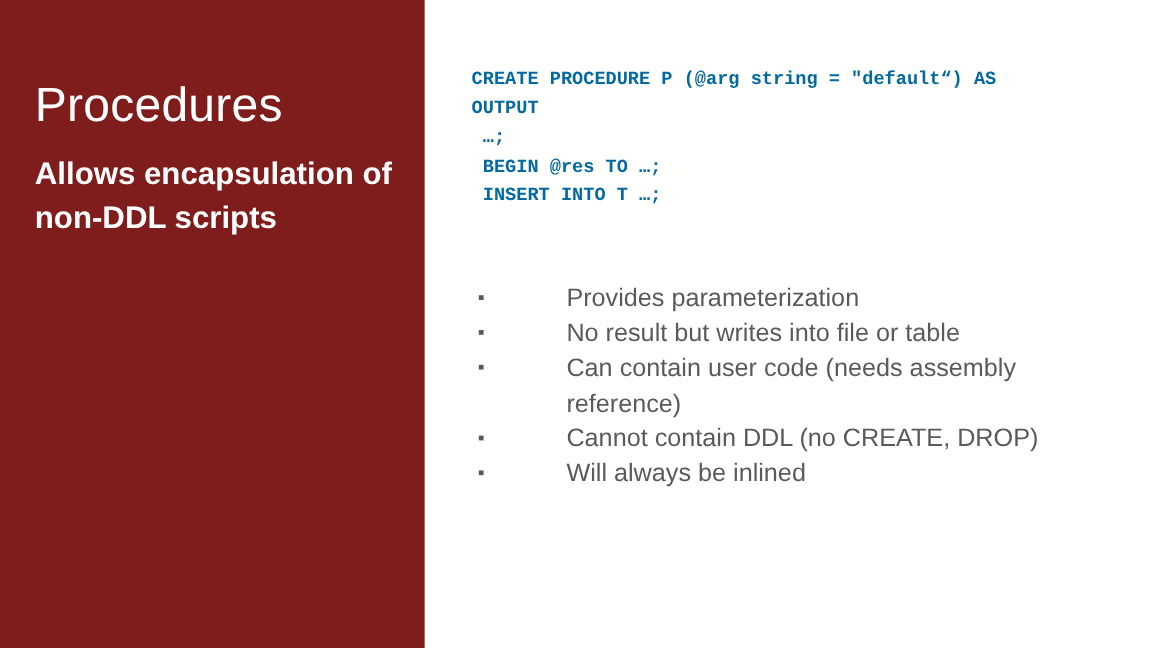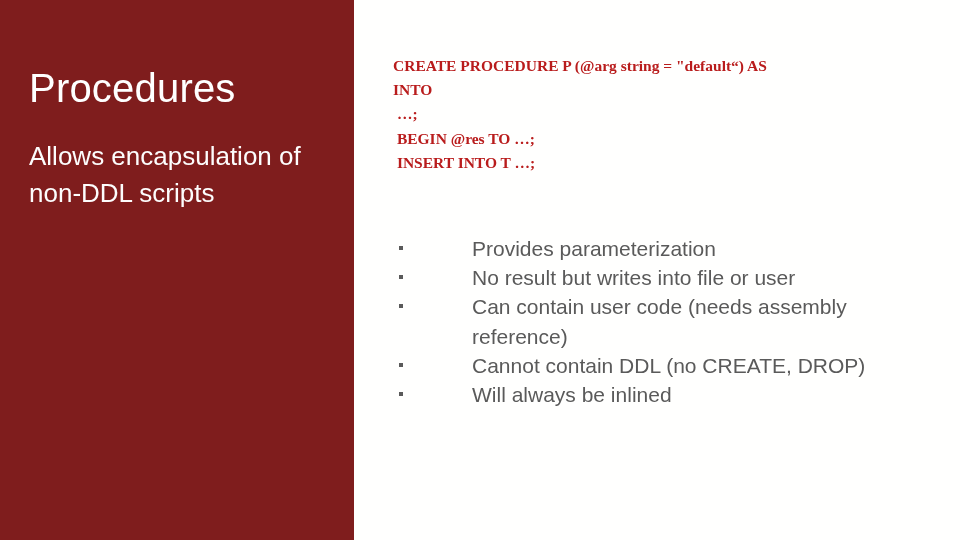--- a/index.html
+++ b/index.html
@@ -39,45 +39,44 @@
     letter-spacing: 0.2px;
     white-space: nowrap;
   }
   .subtitle {
     position: absolute;
     left: 29px;
     top: 126px;
     width: 312px;
     font-size: 26px;
     line-height: 37px;
-    font-weight: 400;
+    font-weight: 700;
     color: #fdfdfd;
-    margin-top: 12px;
   }
 
   
   .content {
     position: absolute;
     left: 354px;
     top: 0;
     width: 606px;
     height: 540px;
     background: #fffffe;
   }
 
   .code-block {
     position: absolute;
     left: 39px;
     top: 54px;
     width: 545px;
-    font-family: Liberation Serif, serif;
+    font-family: Liberation Mono, monospace;
     font-size: 15.5px;
     line-height: 24.2px;
     font-weight: 700;
-    color: #b91c1c;
+    color: #0369a1;
     white-space: pre;
     letter-spacing: 0px;
   }
   .code-line {
     white-space: pre;
   }
 
   .bullet-list {
     position: absolute;
     left: 40px;
@@ -113,30 +112,30 @@
 
 <div class="slide">
 
   <div class="accent-panel">
     <div class="title">Procedures</div>
     <div class="subtitle">Allows encapsulation of non-DDL scripts</div>
   </div>
 
   <div class="content">
 
-    <div class="code-block"><div class="code-line">CREATE PROCEDURE P (@arg string = "default“) AS</div><div class="code-line">INTO</div><div class="code-line"> …;</div><div class="code-line"> BEGIN @res TO …;</div><div class="code-line"> INSERT INTO T …;</div></div>
+    <div class="code-block"><div class="code-line">CREATE PROCEDURE P (@arg string = "default“) AS</div><div class="code-line">OUTPUT</div><div class="code-line"> …;</div><div class="code-line"> BEGIN @res TO …;</div><div class="code-line"> INSERT INTO T …;</div></div>
 
     <ul class="bullet-list">
         <li class="bullet-item">
           <span class="bullet-glyph"></span>
           <span class="bullet-text">Provides parameterization</span>
         </li>
         <li class="bullet-item">
           <span class="bullet-glyph"></span>
-          <span class="bullet-text">No result but writes into file or user</span>
+          <span class="bullet-text">No result but writes into file or table</span>
         </li>
         <li class="bullet-item">
           <span class="bullet-glyph"></span>
           <span class="bullet-text">Can contain user code (needs assembly reference)</span>
         </li>
         <li class="bullet-item">
           <span class="bullet-glyph"></span>
           <span class="bullet-text">Cannot contain DDL (no CREATE, DROP)</span>
         </li>
         <li class="bullet-item">

